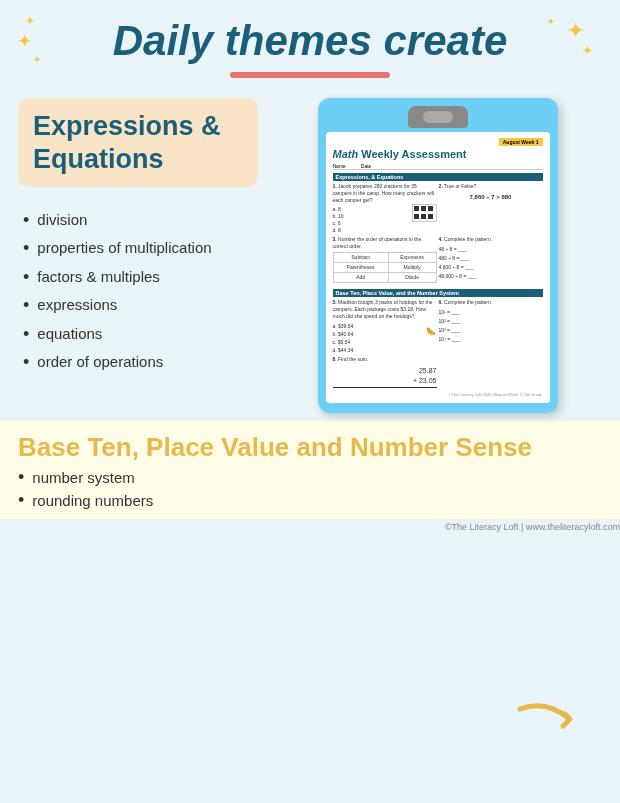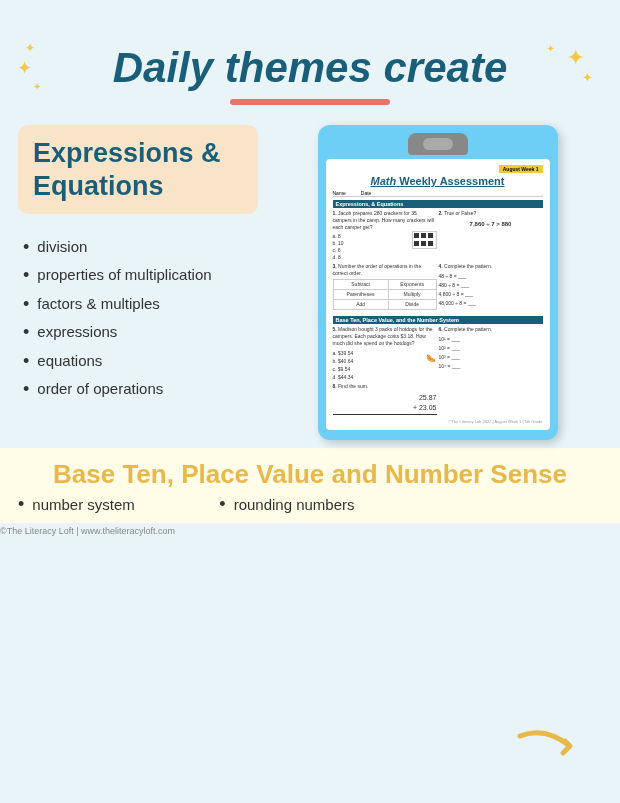--- a/index.html
+++ b/index.html
@@ -19,21 +19,20 @@
       background: #e8f4f8;
       position: relative;
       padding: 0;
     }
 
     
     .header {
       background: #e8f4f8;
       text-align: center;
       padding: 18px 30px 10px;
-      margin-top: 27px;
     }
 
     .header-title {
       font-size: 42px;
       font-weight: 900;
       color: #1a5f7a;
       line-height: 1.1;
       font-style: italic;
     }
 
@@ -153,24 +152,22 @@
     .ws-date-tag {
       background: #f5c842;
       padding: 1px 4px;
       font-size: 5px;
       font-weight: bold;
     }
 
     .ws-title {
       font-size: 11px;
       font-weight: bold;
-      text-align: center;
       margin-bottom: 3px;
       color: #1a5f7a;
-      text-decoration: underline;
     }
 
     .ws-title-math {
       font-style: italic;
     }
 
     .ws-name-row {
       display: flex;
       gap: 15px;
       border-bottom: 1px solid #ccc;
@@ -219,57 +216,56 @@
       text-align: center;
       margin-top: 3px;
     }
 
     
     .bottom-section {
       background: #fffde7;
       border-radius: 0;
       padding: 12px 18px 8px;
       margin-top: 8px;
-      text-align: center;
     }
 
     .bottom-title {
       font-size: 26px;
       font-weight: 900;
       color: #e8b84b;
       line-height: 1.1;
       margin-bottom: 6px;
     }
 
     .bottom-bullets {
       list-style: none;
       padding: 0;
       display: grid;
-      grid-template-columns: 1fr 1fr 1fr;
+      grid-template-columns: 1fr;
       gap: 2px 20px;
     }
 
     .bottom-bullets li {
       font-size: 15px;
       color: #333;
       display: flex;
       align-items: center;
       gap: 8px;
     }
 
     .bottom-bullets li::before {
       content: '•';
       font-size: 18px;
       color: #333;
       flex-shrink: 0;
     }
 
     
     .footer {
-      text-align: left;
+      text-align: right;
       font-size: 9px;
       color: #888;
       padding: 3px 0 5px;
     }
 
     
     .stars-top-left {
       position: absolute;
       top: 10px;
       left: 15px;

